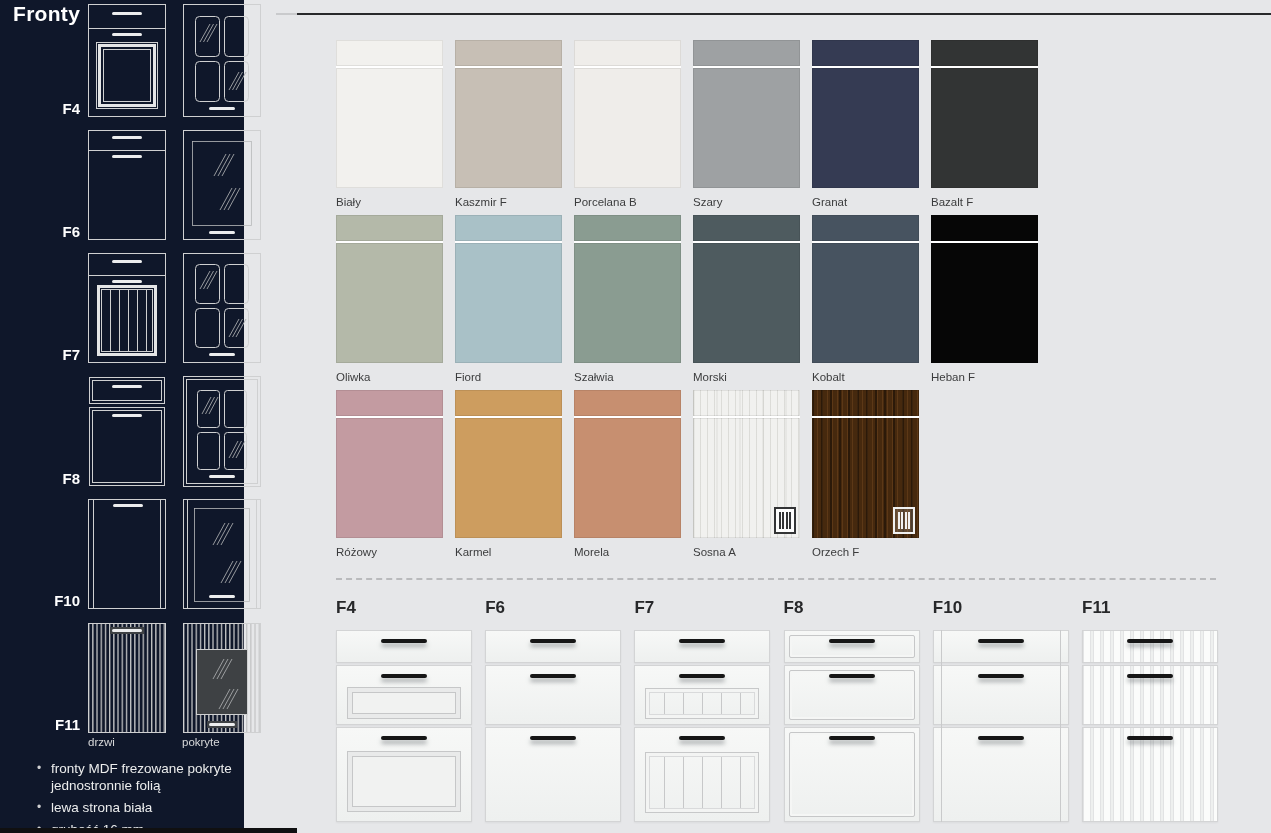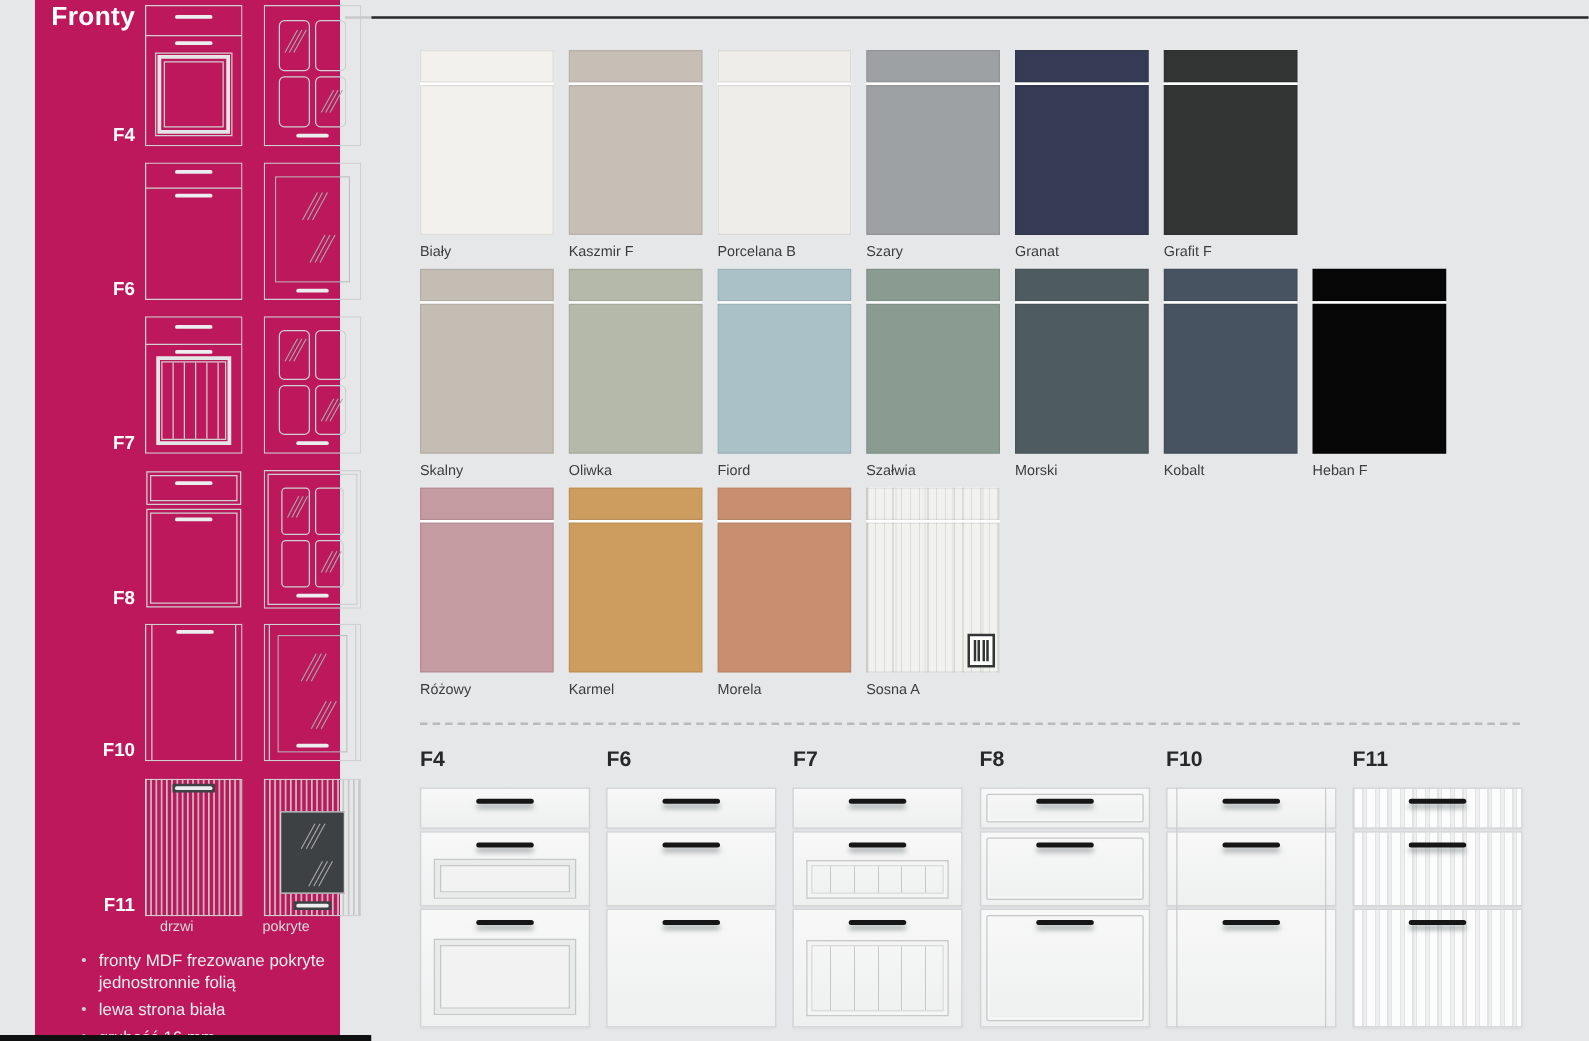--- a/index.html
+++ b/index.html
@@ -1,39 +1,39 @@
 <!DOCTYPE html>
 <html><head>
 <meta charset="utf-8">
 <style>
   * { margin:0; padding:0; box-sizing:border-box; }
   html,body { width:1271px; height:833px; }
   body { position:relative; overflow:hidden; background:#e6e7e9;
          font-family:"Liberation Sans", sans-serif; }
 
   
-  .sidebar { position:absolute; left:0; top:0; width:244px; height:828px; background:#be185d;margin-left:28px; }
+  .sidebar { position:absolute; left:0; top:0; width:244px; height:828px; background:#0f172a; }
   .sidebar-bottom-strip { position:absolute; left:0; top:828px; width:297px; height:5px; background:#101011; }
   .sidebar-title { position:absolute; left:13px; top:2px; font-size:21px; font-weight:bold; color:#ffffff; letter-spacing:.3px; }
 
   .thumb-row { position:absolute; left:30px; width:232px; }
   .thumb-label { position:absolute; left:0; bottom:0; width:50px; text-align:right;
                  font-size:15px; font-weight:bold; color:#ffffff; }
   .thumb-svg { position:absolute; top:0; }
   .thumb-svg.c1 { left:58px; }
   .thumb-svg.c2 { left:153px; }
   .tline  { stroke:#cfd0d1; fill:none; stroke-width:1; }
   .tbold  { stroke:#e4e5e6; fill:none; stroke-width:3; }
   .tthin  { stroke:#b9babb; fill:none; stroke-width:.8; }
   .tslash { stroke:#a6a8aa; stroke-width:.9; }
   .tfill  { fill:#ecedee; }
   .tpunch { fill:#3e4144; }
 
   .col-labels { position:absolute; left:30px; top:736px; width:232px; font-size:11.5px; color:#d8d9da; }
-  .col-label-left  { position:absolute; left:70px; }
+  .col-label-left  { position:absolute; left:58px; }
   .col-label-right { position:absolute; left:152px; }
 
   .bullets { position:absolute; left:36px; top:760px; width:226px; color:#eceded; font-size:13.5px; line-height:17px; list-style:none; }
   .bullets li { position:relative; padding-left:15px; margin-bottom:5px; }
   .bullets li::before { content:"•"; position:absolute; left:1px; top:0; color:#cfd0d1; font-size:12px; }
 
   
   .top-rule { position:absolute; left:297px; top:13px; width:974px; height:2px; background:#28292b; }
   .top-rule-tick { position:absolute; left:276px; top:13px; width:21px; height:2px; background:#c9cacc; }
 
@@ -302,30 +302,24 @@
     <div class="swatch" style="--c: #353b53;">
       <div class="strip"></div>
       <div class="gapline"></div>
       <div class="body"></div>
       <div class="slabel">Granat</div>
     </div>
     <div class="swatch" style="--c: #323434;">
       <div class="strip"></div>
       <div class="gapline"></div>
       <div class="body"></div>
-      <div class="slabel">Grafit F</div>
+      <div class="slabel">Bazalt F</div>
     </div>
   </div>
 <div class="palette-row" id="palette-row-1" style="top:215px">
-    <div class="swatch" style="--c: #c3bdb3;">
-      <div class="strip"></div>
-      <div class="gapline"></div>
-      <div class="body"></div>
-      <div class="slabel">Skalny</div>
-    </div>
     <div class="swatch" style="--c: #b4b9a9;">
       <div class="strip"></div>
       <div class="gapline"></div>
       <div class="body"></div>
       <div class="slabel">Oliwka</div>
     </div>
     <div class="swatch" style="--c: #a9c1c7;">
       <div class="strip"></div>
       <div class="gapline"></div>
       <div class="body"></div>
@@ -380,20 +374,33 @@
       <div class="gapline"></div>
       <div class="body">
         <div class="grain-icon">
           <i></i>
           <i></i>
           <i></i>
           <i></i>
         </div>
       </div>
       <div class="slabel">Sosna A</div>
+    </div>
+    <div class="swatch tex-walnut" style="--c: #46290e;">
+      <div class="strip"></div>
+      <div class="gapline"></div>
+      <div class="body">
+        <div class="grain-icon light">
+          <i></i>
+          <i></i>
+          <i></i>
+          <i></i>
+        </div>
+      </div>
+      <div class="slabel">Orzech F</div>
     </div>
   </div>
 
 <div class="dashed-divider"></div>
 
 <div id="fronts">
     <div class="front-item" style="left: 336px;">
       <div class="front-label">F4</div>
       <div class="front-card front-framed">
         <div class="front-sec sec1" style="height: 33px;">

